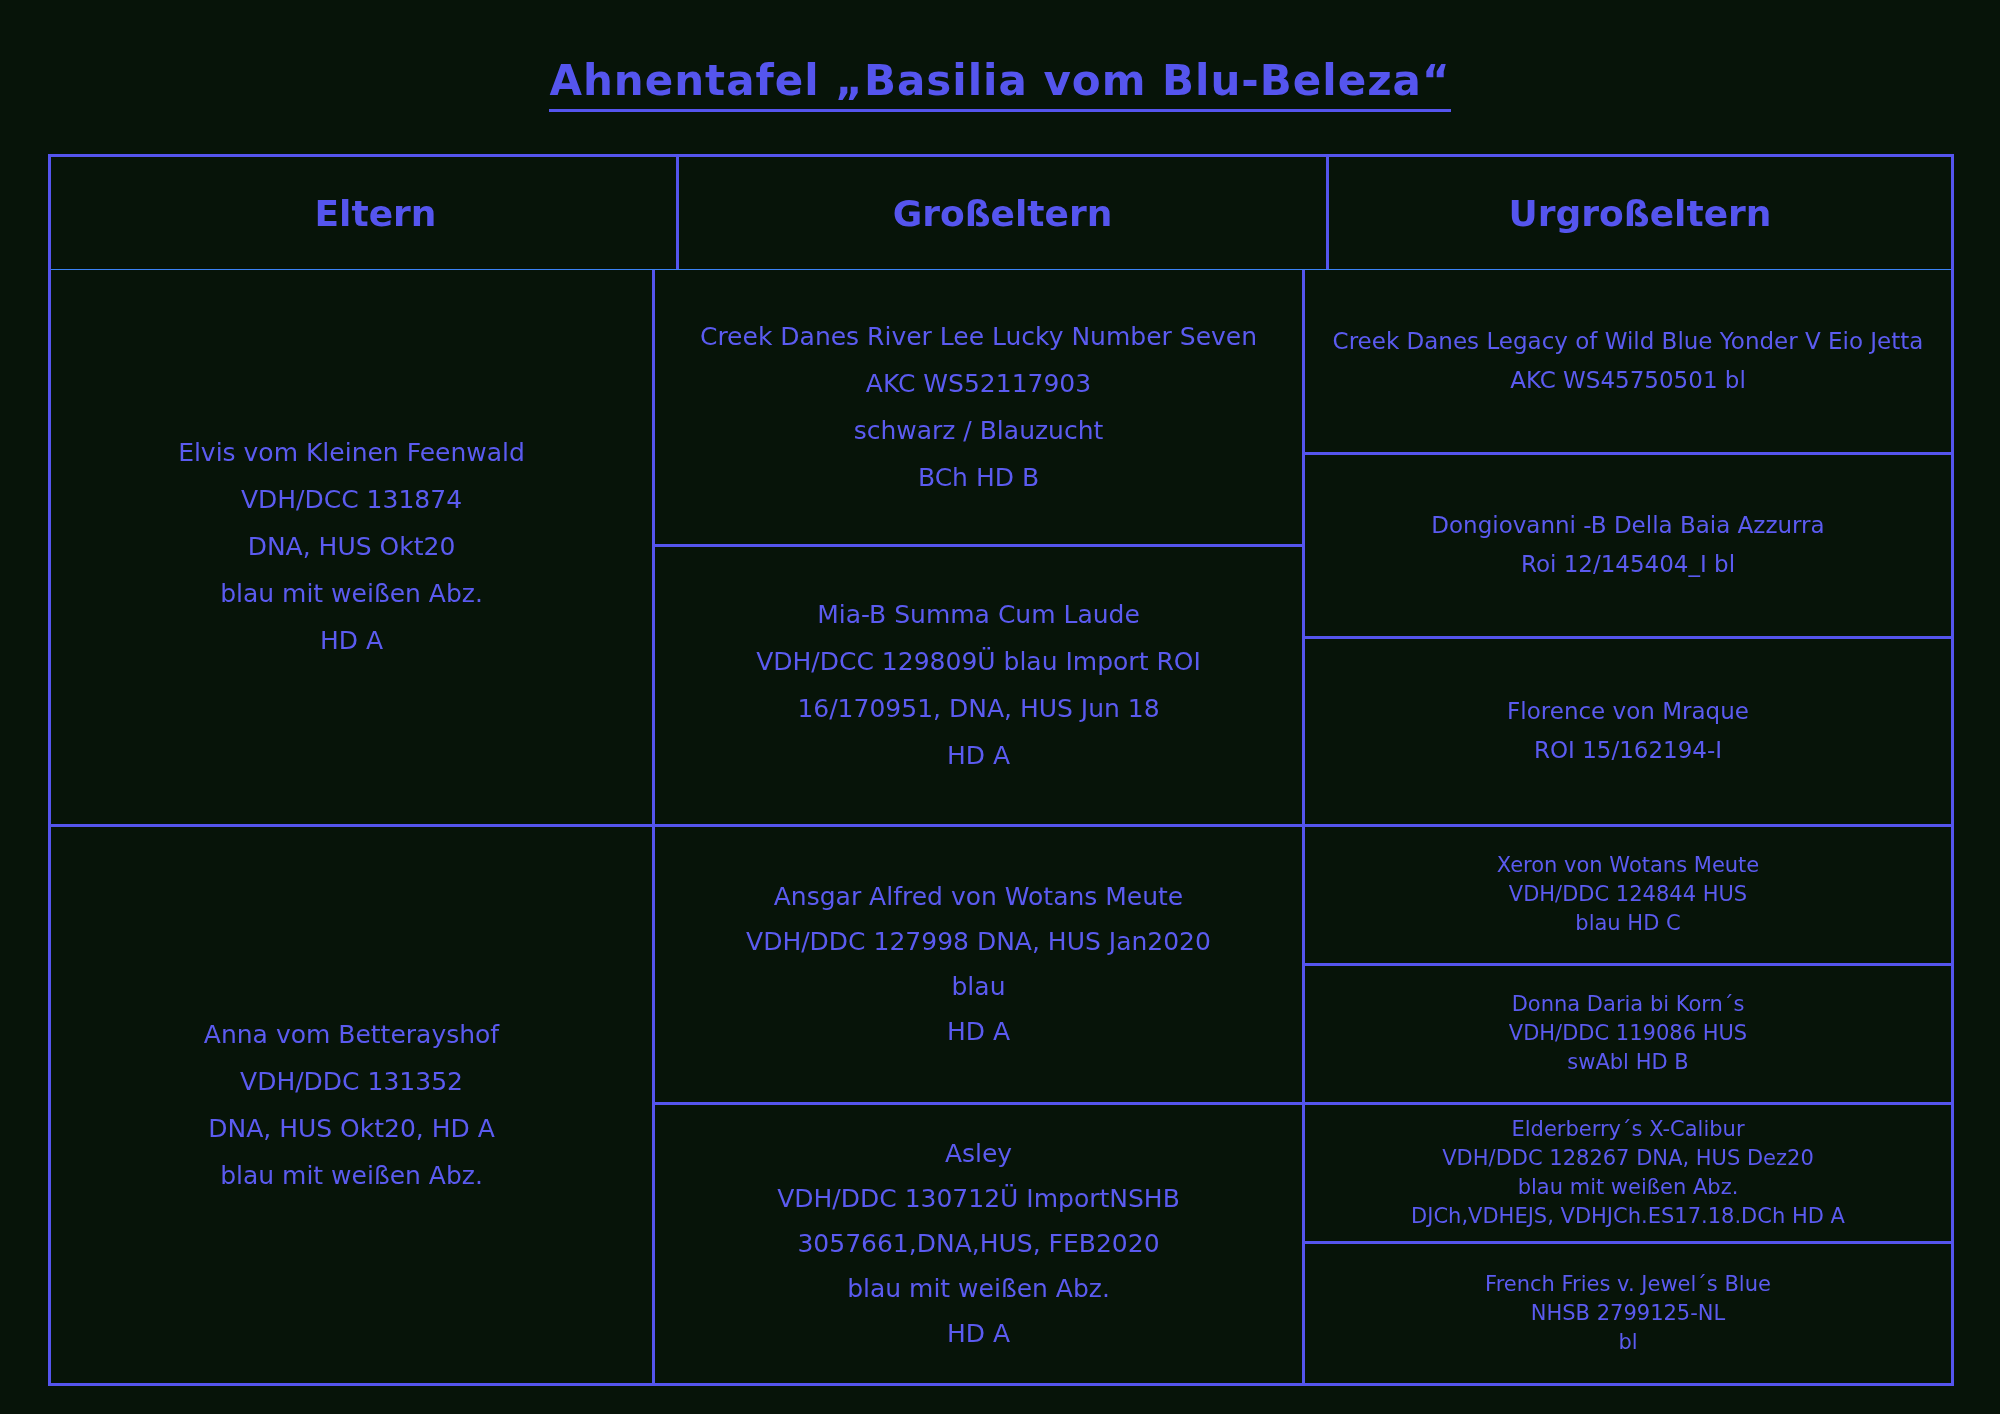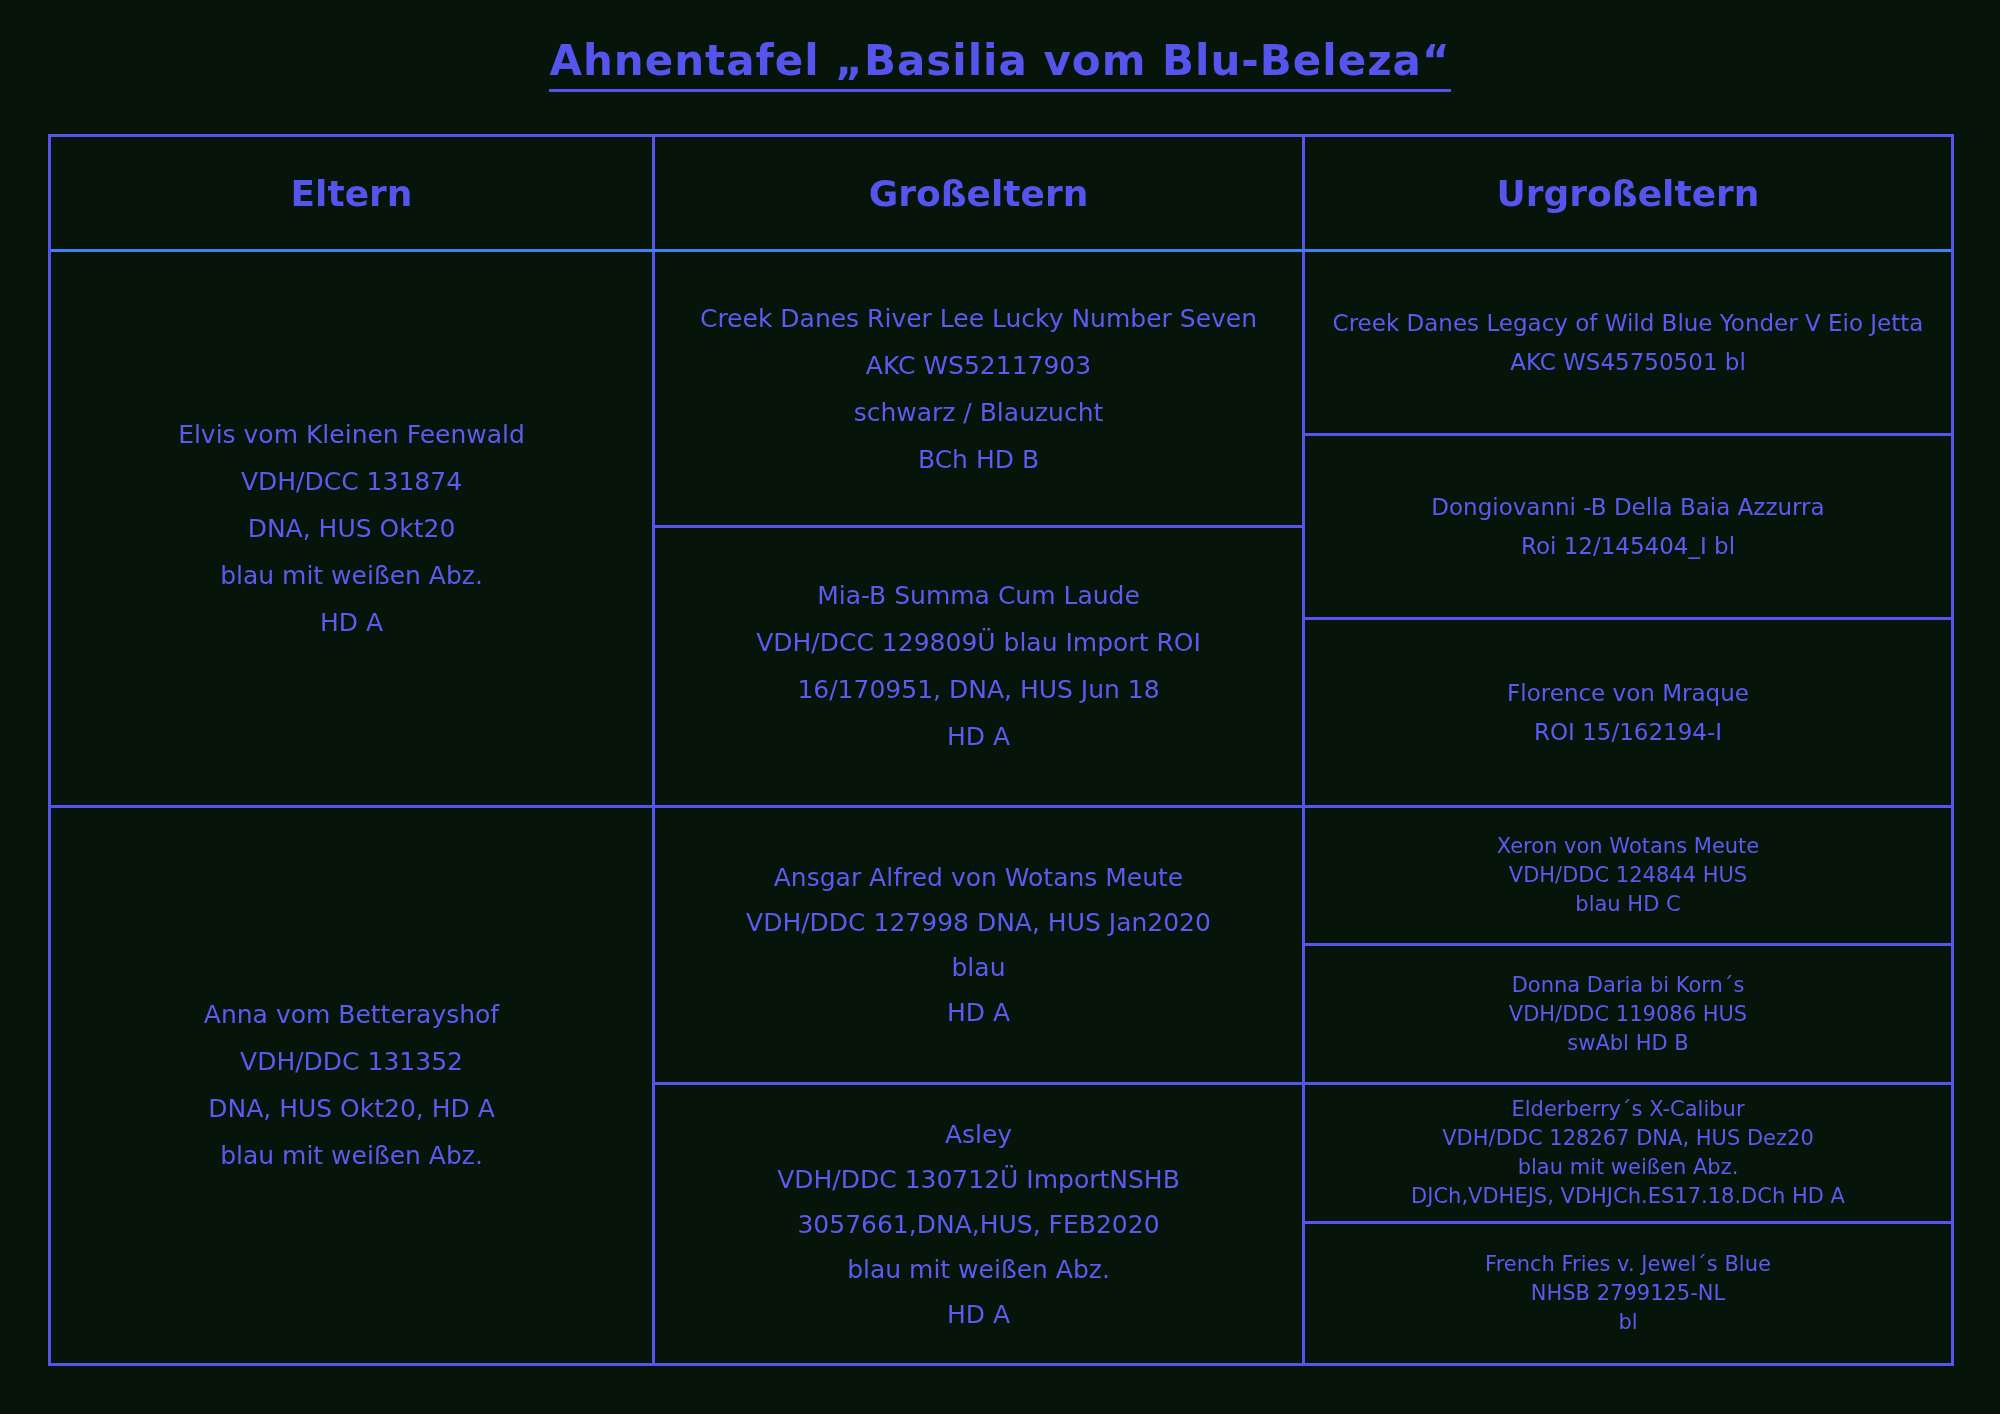--- a/index.html
+++ b/index.html
@@ -12,20 +12,21 @@
   }
   body {
     font-family: "DejaVu Sans", sans-serif;
     color: #5b5bf0;
   }
   .page {
     width: 2000px;
     height: 998px;
     position: relative;
     box-sizing: border-box;
+    margin-top: 20px;
   }
   .title {
     text-align: center;
     font-size: 42px;
     font-weight: bold;
     letter-spacing: 1px;
     color: #5555ee;
     padding-top: 36px;
     padding-bottom: 10px;
   }
@@ -41,22 +42,23 @@
     width: 1906px;
     height: 1232px;
     border: 3px solid #5555ee;
     box-sizing: border-box;
     display: flex;
     flex-direction: column;
   }
   .head-row {
     display: flex;
     height: 112px;
-    border-bottom: 3px solid #3b82f6;
+    border-bottom: 1px solid #3b82f6;
     flex: 0 0 auto;
+    padding-left: 24px;
   }
   .head-cell {
     display: flex;
     align-items: center;
     justify-content: center;
     font-size: 36px;
     font-weight: bold;
     color: #5555ee;
     box-sizing: border-box;
   }

